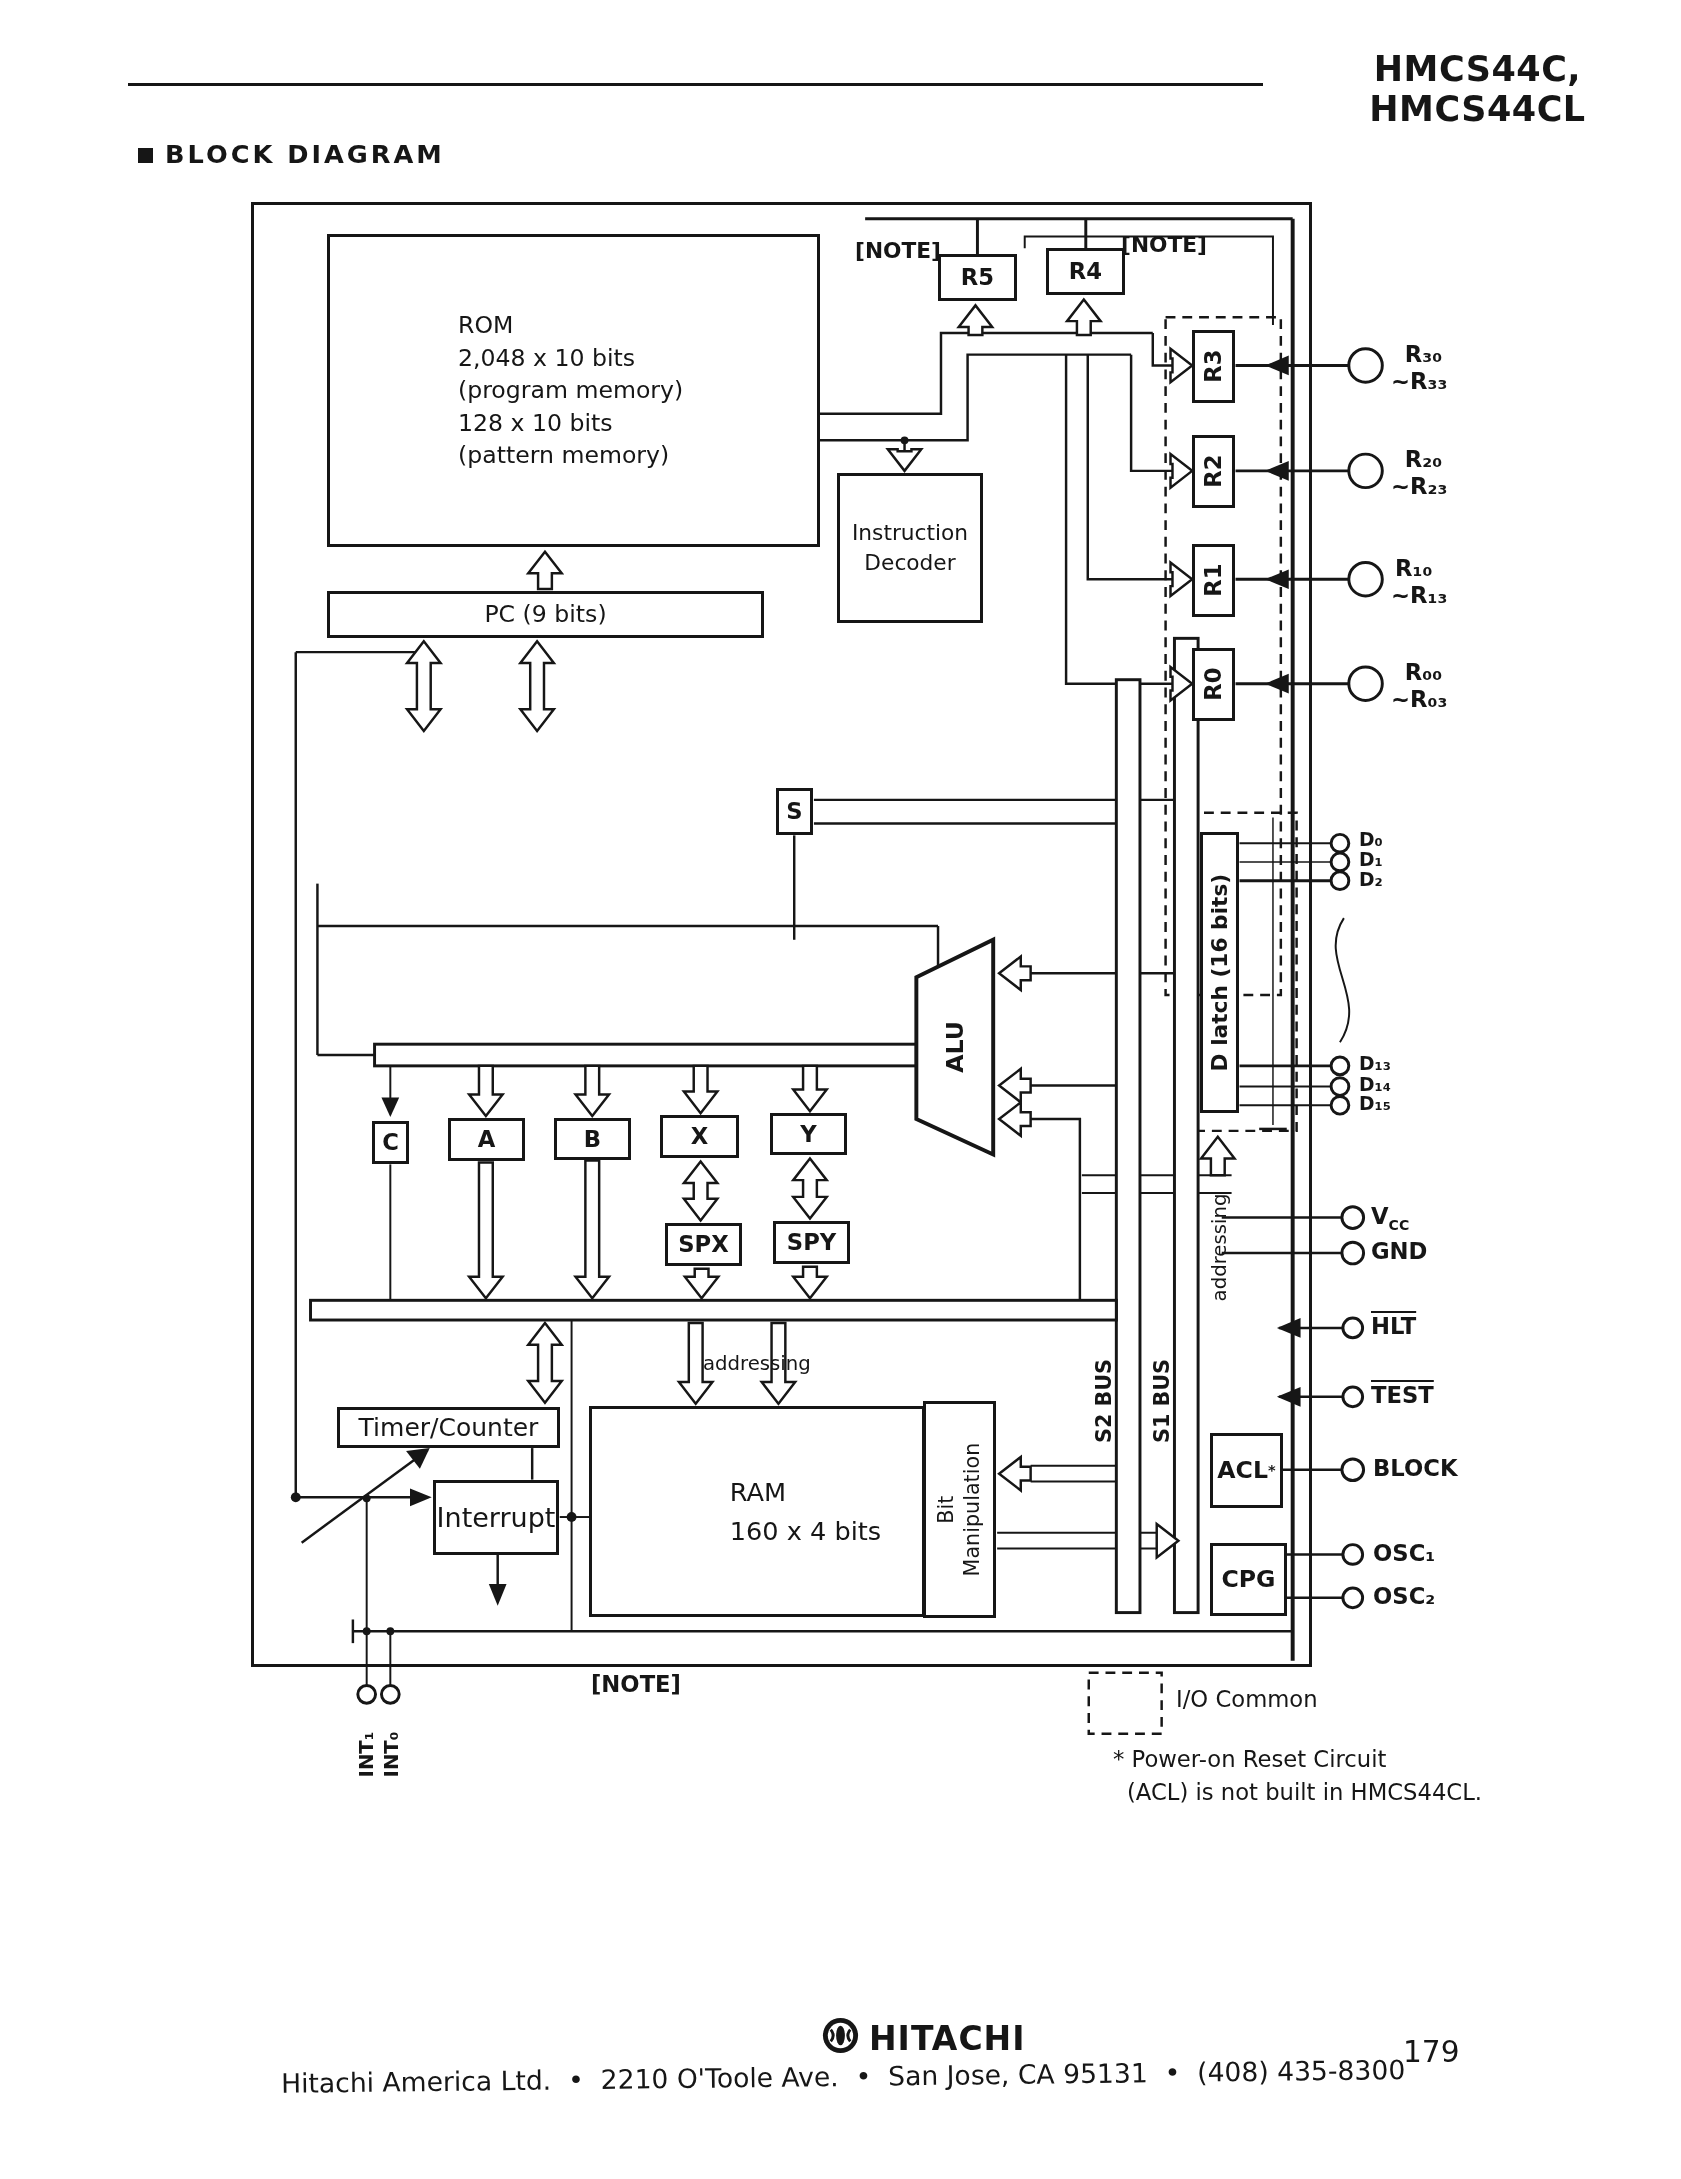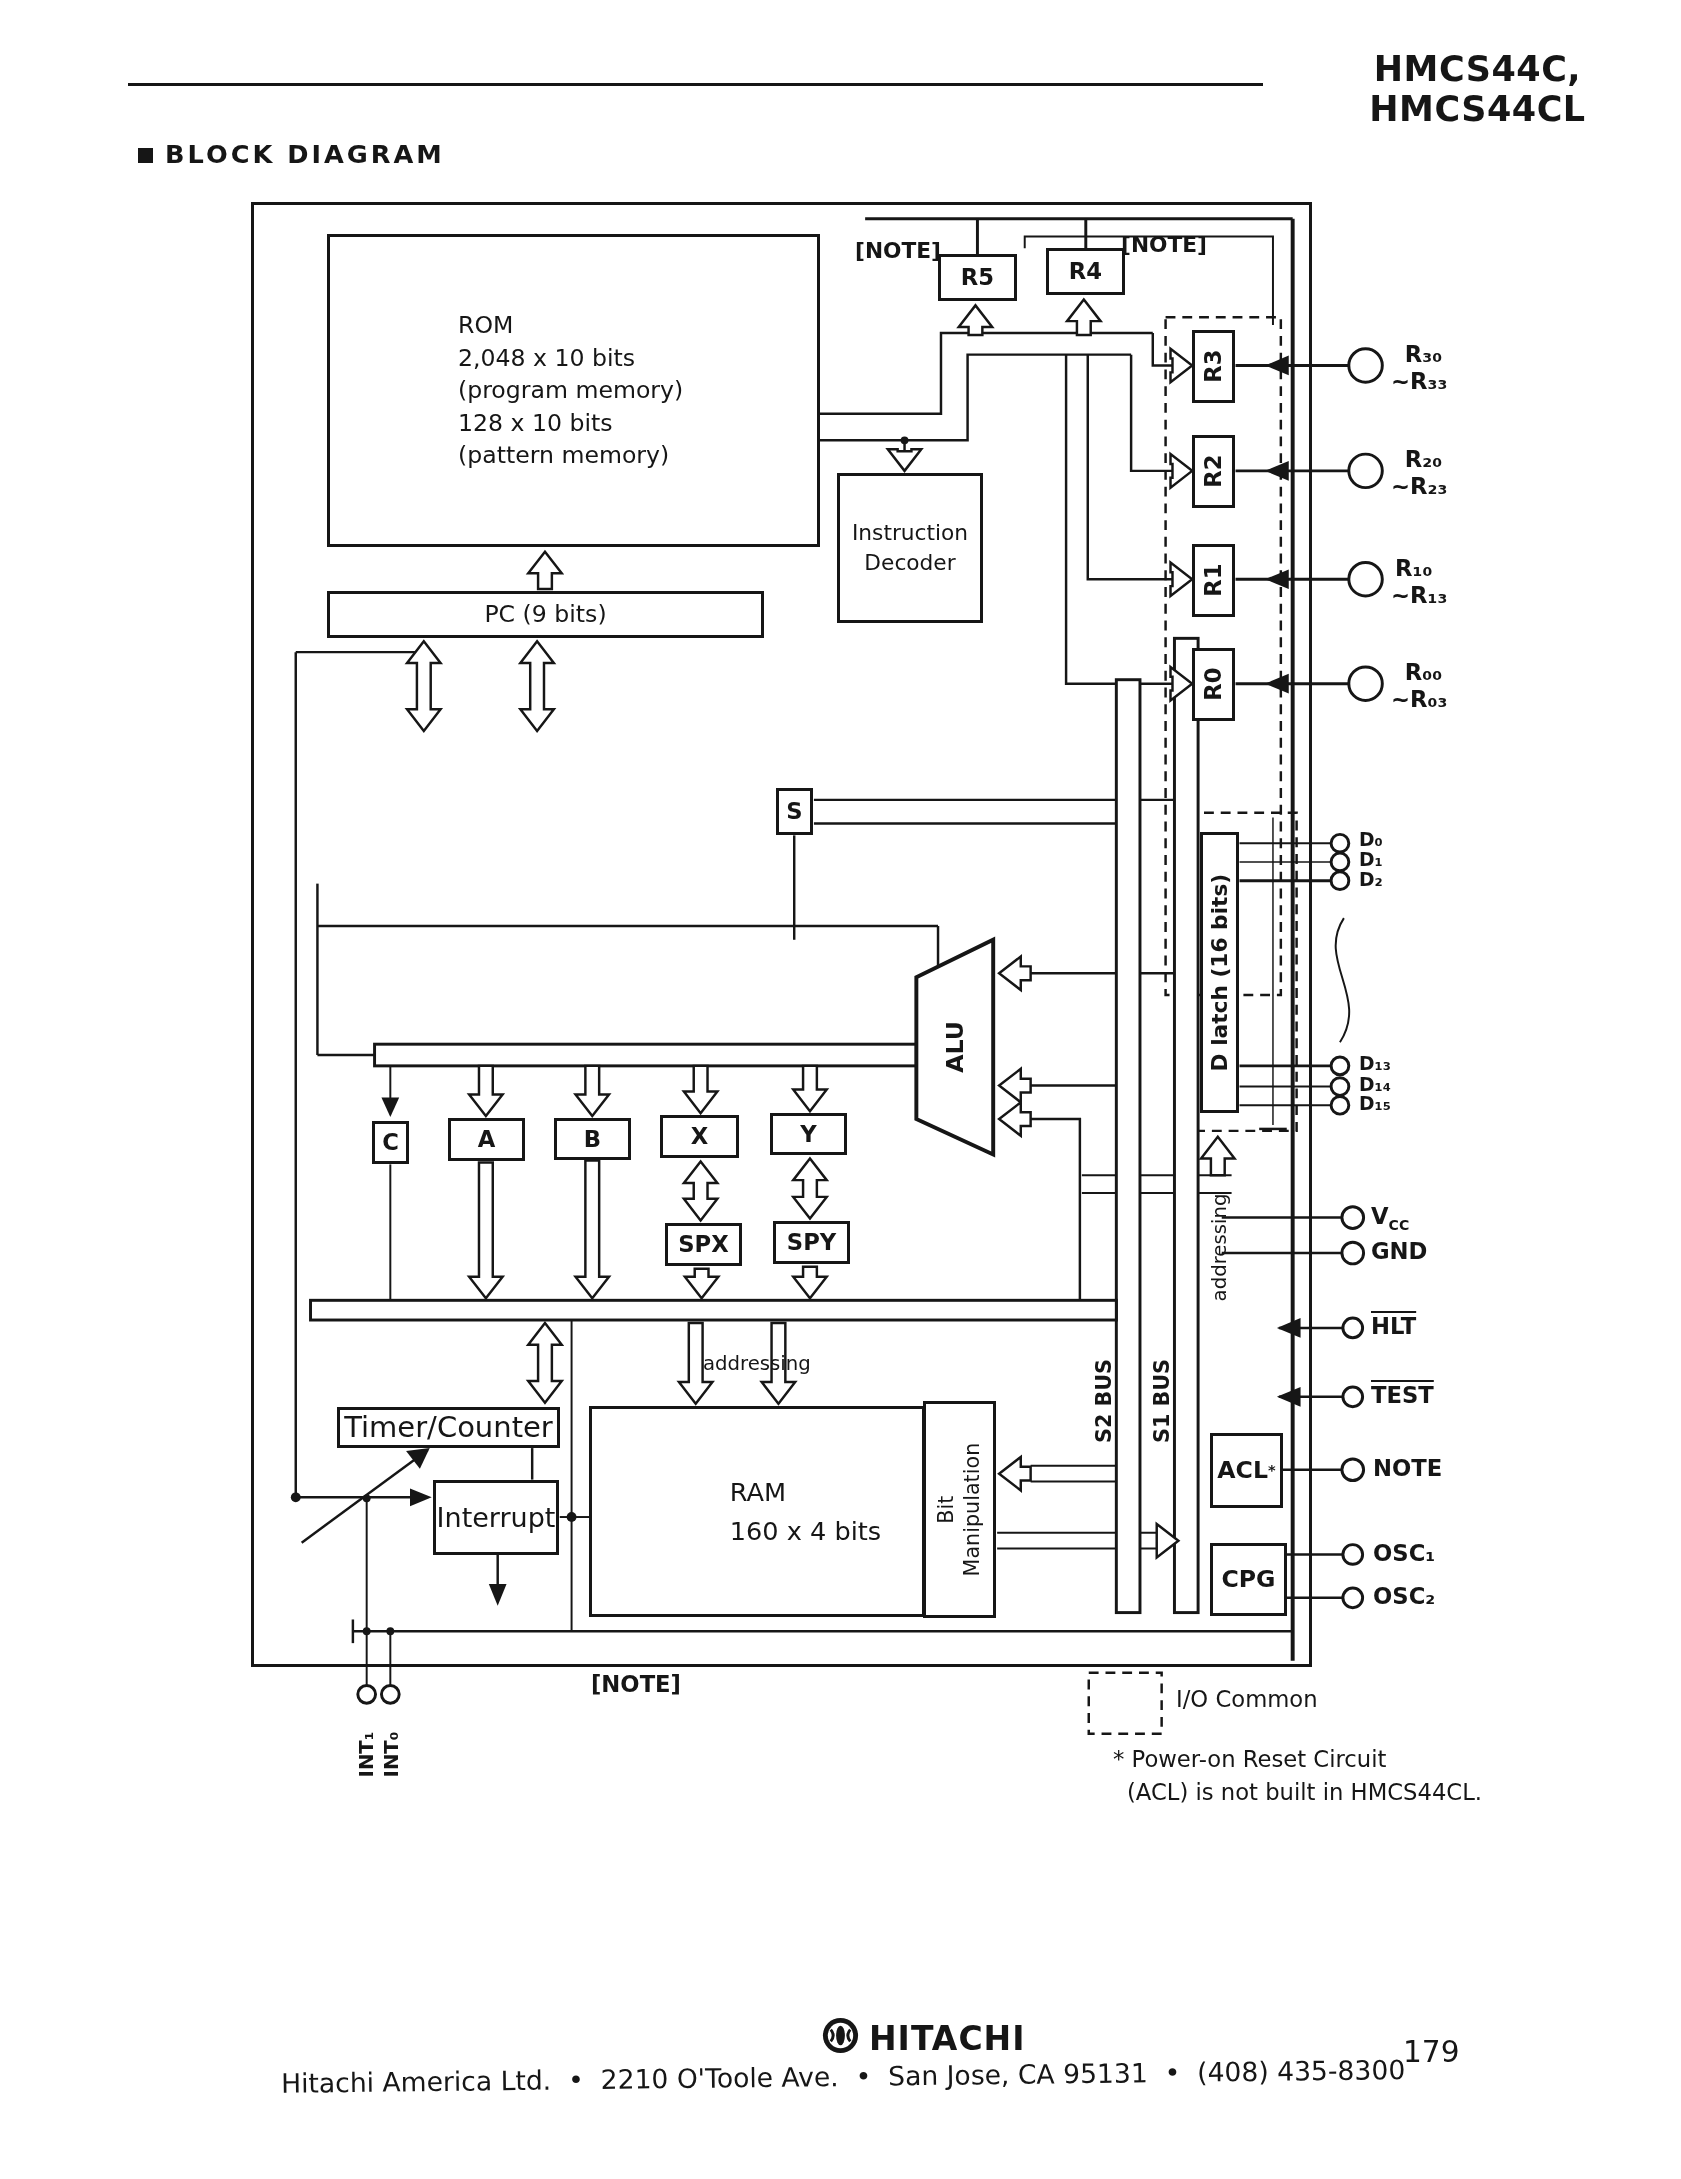--- a/index.html
+++ b/index.html
@@ -214,21 +214,21 @@
   </div>
 
   <div class="bx b3" style="left:372px;top:1121px;width:37px;height:43px;">C</div>
   <div class="bx" style="left:448px;top:1118px;width:77px;height:43px;">A</div>
   <div class="bx" style="left:554px;top:1118px;width:77px;height:42px;">B</div>
   <div class="bx" style="left:660px;top:1115px;width:79px;height:43px;">X</div>
   <div class="bx" style="left:770px;top:1113px;width:77px;height:42px;">Y</div>
   <div class="bx" style="left:665px;top:1223px;width:77px;height:43px;">SPX</div>
   <div class="bx" style="left:773px;top:1221px;width:77px;height:43px;">SPY</div>
 
-  <div class="bx b3 thin" style="left:337px;top:1407px;width:223px;height:41px;font-size:29px;text-align:right;">Timer/Counter</div>
+  <div class="bx b3 thin" style="left:337px;top:1407px;width:223px;height:41px;font-size:25px;text-align:right;">Timer/Counter</div>
   <div class="bx thin" style="left:433px;top:1480px;width:126px;height:75px;font-size:27px;">Interrupt</div>
 
   <div class="bx" style="left:589px;top:1406px;width:336px;height:211px;justify-content:center;">
     <div class="pre thin" style="margin-left:97px;text-align:left;font-size:25.6px;line-height:39px;">RAM
 160 x 4 bits</div>
   </div>
 
   <div class="bx" style="left:923px;top:1401px;width:73px;height:217px;">
     <span class="rot pre thin" style="font-size:20.7px;line-height:25.6px;">Bit
 Manipulation</span>
@@ -278,21 +278,21 @@
   <div class="dlbl" style="left:1359px;top:870px;">D₂</div>
   <div class="dlbl" style="left:1359px;top:1054px;">D₁₃</div>
   <div class="dlbl" style="left:1359px;top:1075px;">D₁₄</div>
   <div class="dlbl" style="left:1359px;top:1094px;">D₁₅</div>
 
   <div class="pinlbl" style="left:1371px;top:1203px;">
     <span>V</span><sub>CC</sub></div>
   <div class="pinlbl" style="left:1371px;top:1238px;">GND</div>
   <div class="pinlbl ovl" style="left:1371px;top:1313px;">HLT</div>
   <div class="pinlbl ovl" style="left:1371px;top:1382px;">TEST</div>
-  <div class="pinlbl" style="left:1373px;top:1455px;">NOTE</div>
+  <div class="pinlbl" style="left:1373px;top:1455px;">BLOCK</div>
   <div class="pinlbl" style="left:1373px;top:1540px;">OSC₁</div>
   <div class="pinlbl" style="left:1373px;top:1583px;">OSC₂</div>
 
   <div class="vwrap" style="left:345px;top:1710px;width:43px;height:89px;">
     <span class="rot" style="font-size:19.7px;font-weight:700;">INT₁</span>
     </div>
   <div class="vwrap" style="left:370px;top:1710px;width:43px;height:89px;">
     <span class="rot" style="font-size:19.7px;font-weight:700;">INT₀</span>
     </div>
 

